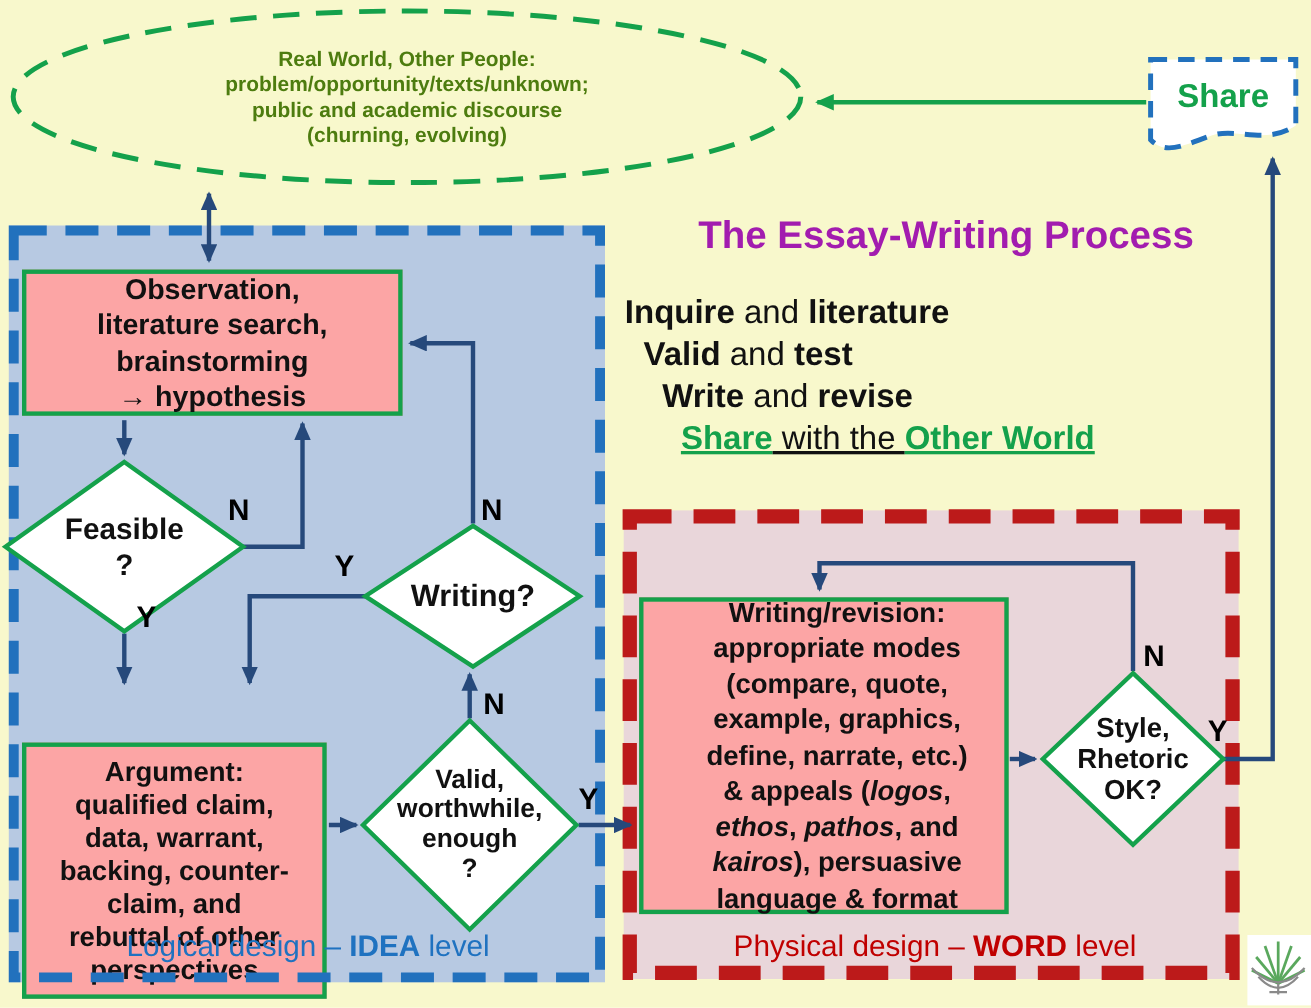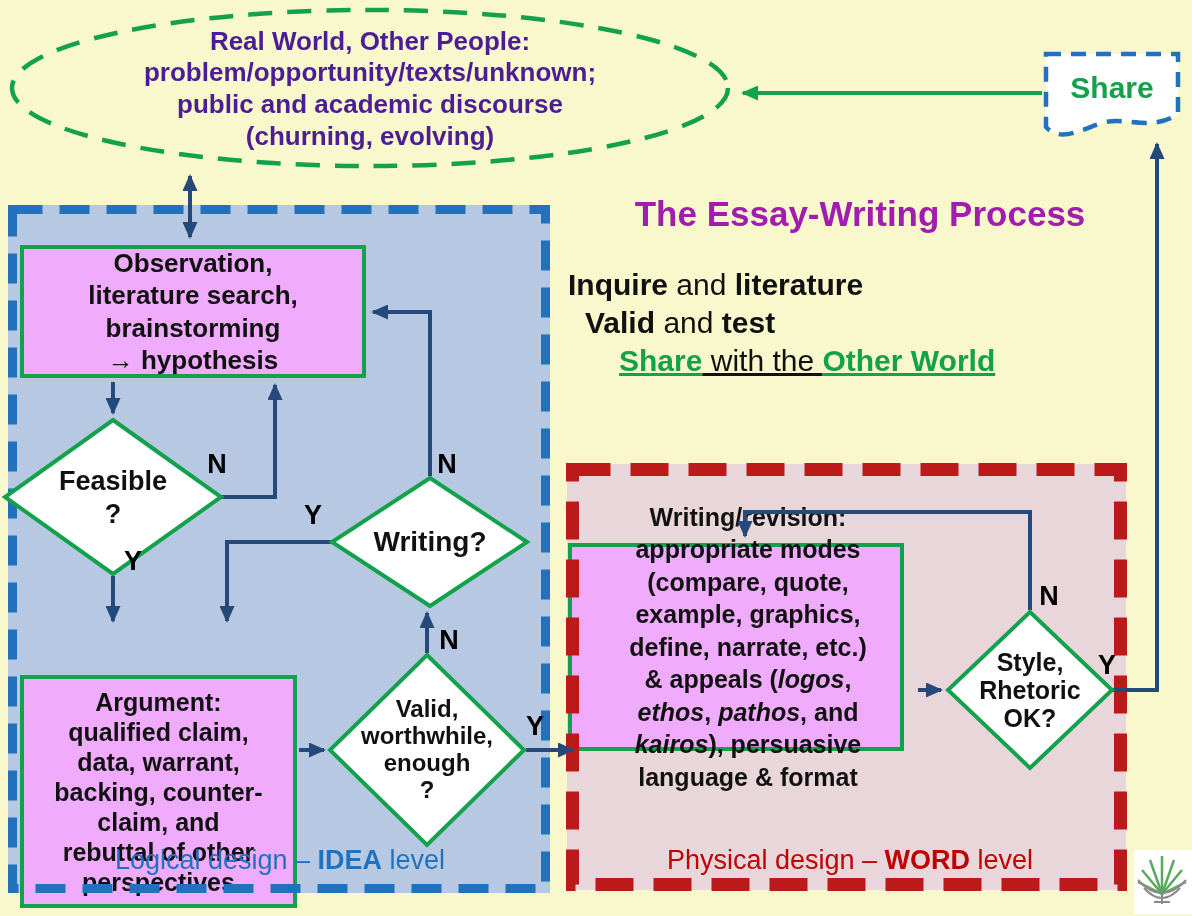--- a/index.html
+++ b/index.html
@@ -2,21 +2,21 @@
 <html><head>
 <meta charset="utf-8">
 <style>
   html,body{margin:0;padding:0;}
   body{font-family:"Liberation Sans",sans-serif;}
   #stage{position:relative;width:1192px;height:916px;background:#f8f8cc;overflow:hidden;}
   .fill{position:absolute;z-index:1;}
   .layer2{position:absolute;z-index:2;}
   svg#wires{position:absolute;left:0;top:0;z-index:3;}
   .layer4{position:absolute;z-index:4;}
-  .node-box{position:absolute;background:#f0abfc;border:4px solid #14a14b;display:flex;align-items:center;justify-content:center;text-align:center;font-weight:700;color:#111;white-space:pre-line;box-sizing:border-box;}
+  .node-box{position:absolute;background:#fca5a5;border:4px solid #14a14b;display:flex;align-items:center;justify-content:center;text-align:center;font-weight:700;color:#111;white-space:pre-line;box-sizing:border-box;}
   .center-text{display:flex;align-items:center;justify-content:center;text-align:center;white-space:pre-line;}
   .diamond-text{position:absolute;display:flex;align-items:center;justify-content:center;text-align:center;font-weight:700;color:#111;white-space:pre-line;}
   .yn{position:absolute;font-weight:700;color:#000;font-size:27px;width:34px;text-align:center;}
   .b{font-weight:700;}
   .g{color:#14a14b;}
   .u{text-decoration:underline;text-decoration-thickness:3px;}
   .i{font-style:italic;}
   .tagline{font-size:30px;font-weight:400;color:#111;line-height:38px;white-space:pre;}
   .footer-label{position:absolute;font-size:27px;font-weight:400;text-align:center;}
 </style>
@@ -36,30 +36,31 @@
   </div>
   <div class="node-box layer2" style="left:20px;top:628px;width:277px;height:233px;font-size:25px;line-height:1.2;margin-top:47px;">
     <span>Argument:
 qualified claim,
 data, warrant,
 backing, counter-
 claim, and
 rebuttal of other
 perspectives</span>
   </div>
-  <div class="node-box layer2" style="left:568px;top:543px;width:336px;height:208px;font-size:25px;line-height:1.3;padding-left:24px;">
+  <div class="node-box layer2" style="left:581px;top:543px;width:336px;height:288px;font-size:25px;line-height:1.3;padding-left:24px;">
     <span><span>Writing/revision:</span><br><span>appropriate modes</span><br><span>(compare, quote,</span><br><span>example, graphics,</span><br><span>define, narrate, etc.)</span><br><span>&amp; appeals (</span><span class="i">logos</span><span>,</span><br><span class="i">ethos</span><span>, </span><span class="i">pathos</span><span>, and</span><br><span class="i">kairos</span><span>), persuasive</span><br><span>language &amp; format</span></span>
   </div>
 
   <div class="layer2 center-text" style="left:555px;top:192px;width:610px;height:44px;font-size:35px;font-weight:700;color:#a21caf;">
     <span>The Essay-Writing Process</span>
   </div>
   <div class="layer2" style="left:568px;top:266px;">
     <div class="tagline" style="padding-left:0;"><span class="b">Inquire</span><span> and </span><span class="b">literature</span></div>
     <div class="tagline" style="padding-left:17px;"><span class="b">Valid</span><span> and </span><span class="b">test</span></div>
+    <div class="tagline" style="padding-left:34px;"><span class="b">Write</span><span> and </span><span class="b">revise</span></div>
     <div class="tagline" style="padding-left:51px;"><span class="b g u">Share</span><span class="u"> with the </span><span class="b g u">Other World</span></div>
   </div>
 
   <div class="footer-label layer2" style="left:600px;top:845px;width:500px;color:#c00000;">
     <span><span>Physical design – </span><span class="b">WORD</span><span> level</span></span>
   </div>
   <div class="footer-label layer2" style="left:30px;top:845px;width:500px;color:#1f72c0;">
     <span><span>Logical design – </span><span class="b">IDEA</span><span> level</span></span>
   </div>
 
@@ -112,21 +113,21 @@
       </g>
       <g stroke="#8a8a8a" stroke-width="2" fill="none">
         <path d="M1138,880 Q1162,906 1186,880"></path>
         <path d="M1144,888 Q1162,908 1180,888"></path>
         <path d="M1162,894 L1162,904"></path>
           <path d="M1154,902 L1170,902"></path>
       </g>
     </g>
   </svg>
 
-  <div class="layer4 center-text" style="left:35px;top:18px;width:670px;height:142px;font-size:26px;line-height:1.22;font-weight:700;color:#4c1d95;">
+  <div class="layer4 center-text" style="left:35px;top:18px;width:670px;height:142px;font-size:19px;line-height:1.22;font-weight:700;color:#4d7c0f;">
     <span>Real World, Other People:
 problem/opportunity/texts/unknown;
 public and academic discourse
 (churning, evolving)</span>
   </div>
   <div class="layer4 center-text" style="left:1050px;top:60px;width:124px;height:56px;font-size:30px;font-weight:700;color:#14a14b;">
     <span>Share</span>
   </div>
 
   <div class="diamond-text layer4" style="left:43px;top:455px;width:140px;height:85px;font-size:27px;line-height:1.2;">Feasible

